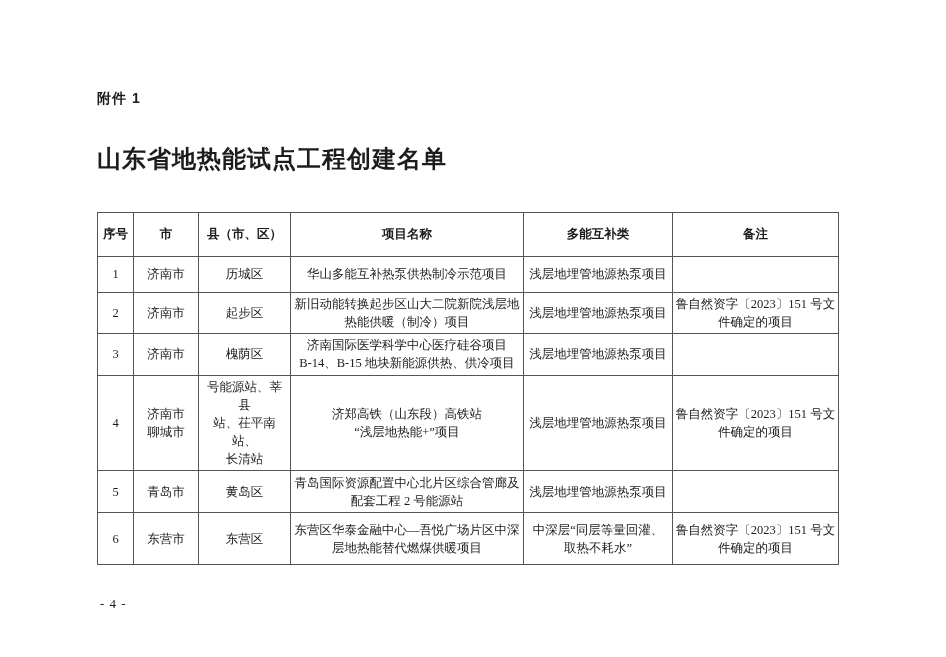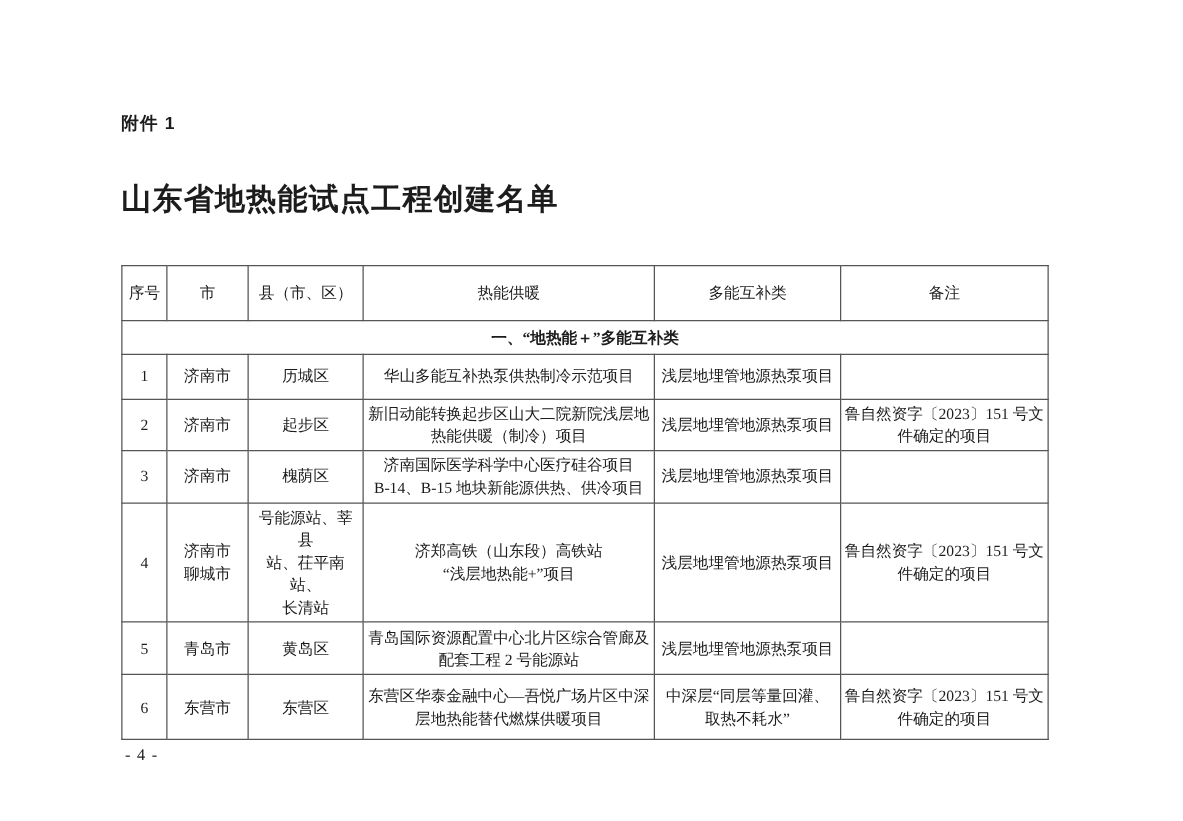--- a/index.html
+++ b/index.html
@@ -40,21 +40,21 @@
     border: 1px solid #555;
     text-align: center;
     vertical-align: middle;
     font-size: 12.5px;
     line-height: 1.45;
     padding: 2px 2px;
     white-space: pre-line;
     overflow: hidden;
   }
   .doc-table thead tr { height: 44px; }
-  .doc-table th { font-weight: 400; }
+  .doc-table th { font-weight: 700; }
   .doc-table .section-row td {
     font-weight: 700;
     height: 27px;
     padding: 2px 0;
   }
   .doc-table tbody tr.r1 { height: 36px; }
   .doc-table tbody tr.r2 { height: 41px; }
   .doc-table tbody tr.r3 { height: 40px; }
   .doc-table tbody tr.r4 { height: 54px; }
   .doc-table tbody tr.r5 { height: 42px; }
@@ -83,29 +83,26 @@
       <col style="width:92px">
       <col style="width:233px">
       <col style="width:149px">
       <col style="width:166px">
     </colgroup>
     <thead>
       <tr>
         <th>序号</th>
         <th>市</th>
         <th>县（市、区）</th>
-        <th>热能供暖</th>
+        <th>项目名称</th>
         <th>多能互补类</th>
         <th>备注</th>
       </tr>
     </thead>
     <tbody>
-      <tr class="section-row">
-        <td colspan="6">一、“地热能＋”多能互补类</td>
-      </tr>
 
       <tr class="r1">
         <td>1</td>
         <td>济南市</td>
         <td>历城区</td>
         <td>华山多能互补热泵供热制冷示范项目</td>
         <td>浅层地埋管地源热泵项目</td>
         <td></td>
       </tr>
 

